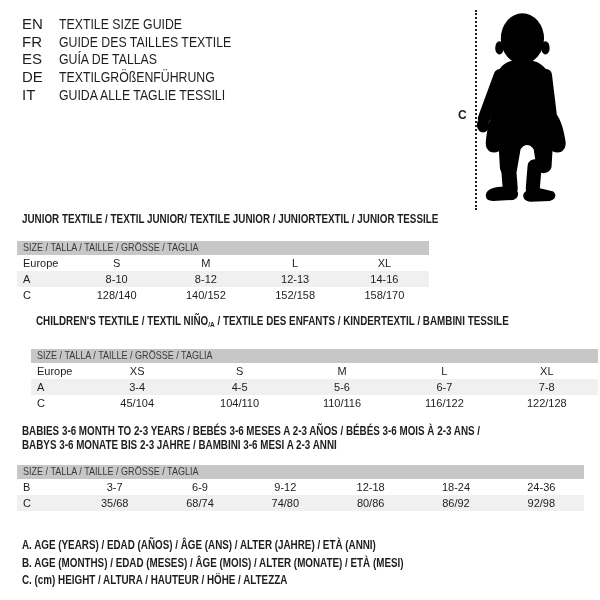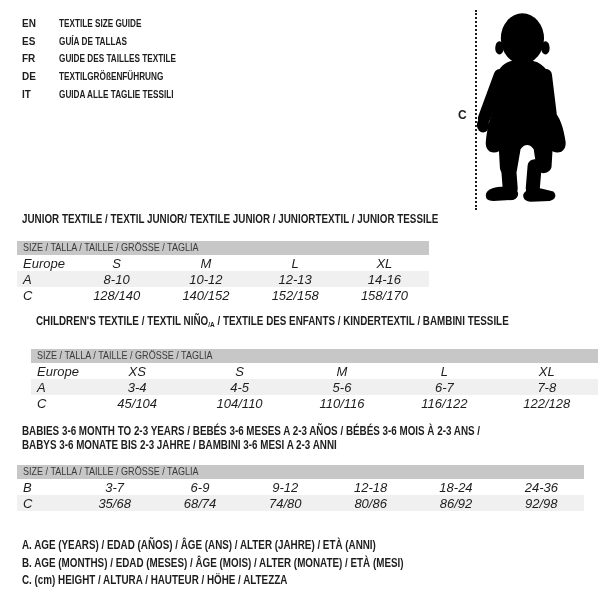--- a/index.html
+++ b/index.html
@@ -10,21 +10,21 @@
   }
   *{box-sizing:border-box;}
   body{margin:0;background:#fff;}
   .page{
     position:relative;width:600px;height:600px;background:#ffffff;
     font-family:"Liberation Sans",sans-serif;color:var(--text);overflow:hidden;
   }
   .cond{display:inline-block;transform:scaleX(0.82);transform-origin:0 50%;white-space:nowrap;}
 
   
-  .lang-list{position:absolute;top:15px;left:22px;font-weight:bold;font-size:10px;}
+  .lang-list{position:absolute;top:15px;left:22px;font-weight:normal;font-size:15px;}
   .lang-row{display:flex;line-height:17.7px;}
   .lang-code{flex:0 0 37px;width:37px;}
 
   
   .figure{position:absolute;top:4px;left:450px;width:148px;height:208px;}
   .measure-label{position:absolute;left:8px;top:104px;font-weight:bold;font-size:12px;}
   .measure-line{position:absolute;left:25px;top:6px;height:200px;width:0;border-left:2px dotted #1b1b1b;}
   .baby-svg{position:absolute;left:18px;top:4px;}
 
   
@@ -34,45 +34,45 @@
   .s3{top:424px;width:567px;}
   .sec-title{font-weight:bold;font-size:12px;line-height:14px;padding-left:5px;white-space:nowrap;}
   .sec-title sub{font-size:8px;vertical-align:-2px;}
   .s1 .bar{margin-top:15px;}
   .s2 .bar{margin-top:17px;}
   .s3 .bar{margin-top:13px;}
   .bar{
     height:14px;background:var(--header-bar);color:var(--bar-text);
     font-size:11px;line-height:13px;padding-left:6px;
   }
-  table{width:100%;border-collapse:collapse;table-layout:fixed;font-size:13px;color:var(--text);font-style:italic;}
+  table{width:100%;border-collapse:collapse;table-layout:fixed;font-size:11px;color:var(--text);}
   td{height:16px;padding:0;text-align:center;vertical-align:middle;overflow:hidden;}
   td.rowlabel{width:55px;text-align:left;padding-left:6px;}
   tr.shade{background:var(--row-shade);}
 
   
   .notes{position:absolute;left:22px;top:537px;font-weight:bold;font-size:12px;line-height:17.5px;}
 </style>
 </head>
 <body>
 
 <div class="page">
 
   <div class="lang-list">
     <div class="lang-row">
       <span class="lang-code">EN</span>
       <span class="cond">TEXTILE SIZE GUIDE</span>
     </div>
     <div class="lang-row">
+      <span class="lang-code">FR</span>
+      <span class="cond">GUIDE DES TAILLES TEXTILE</span>
+    </div>
+    <div class="lang-row">
       <span class="lang-code">ES</span>
       <span class="cond">GUÍA DE TALLAS</span>
-    </div>
-    <div class="lang-row">
-      <span class="lang-code">FR</span>
-      <span class="cond">GUIDE DES TAILLES TEXTILE</span>
     </div>
     <div class="lang-row">
       <span class="lang-code">DE</span>
       <span class="cond">TEXTILGRÖßENFÜHRUNG</span>
     </div>
     <div class="lang-row">
       <span class="lang-code">IT</span>
       <span class="cond">GUIDA ALLE TAGLIE TESSILI</span>
     </div>
   </div>
@@ -112,21 +112,21 @@
           <tr>
         <td class="rowlabel">Europe</td>
         <td>S</td>
         <td>M</td>
         <td>L</td>
         <td>XL</td>
       </tr>
       <tr class="shade">
         <td class="rowlabel">A</td>
         <td>8-10</td>
-        <td>10-12</td>
+        <td>8-12</td>
         <td>12-13</td>
         <td>14-16</td>
       </tr>
       <tr>
         <td class="rowlabel">C</td>
         <td>128/140</td>
         <td>140/152</td>
         <td>152/158</td>
         <td>158/170</td>
       </tr>

